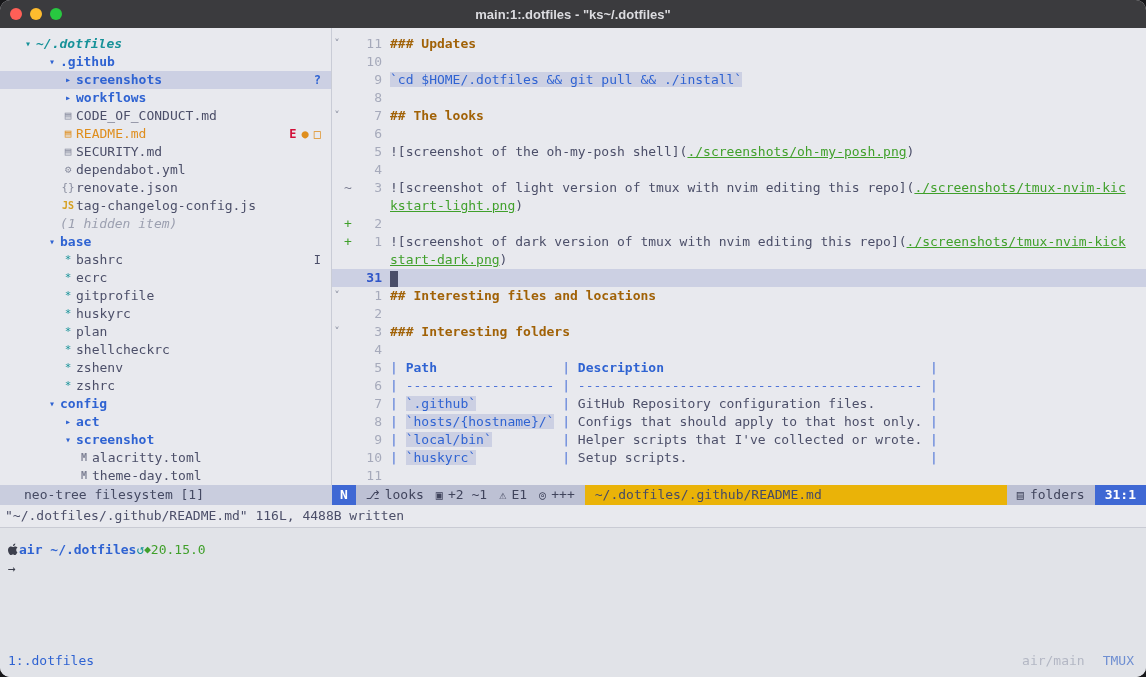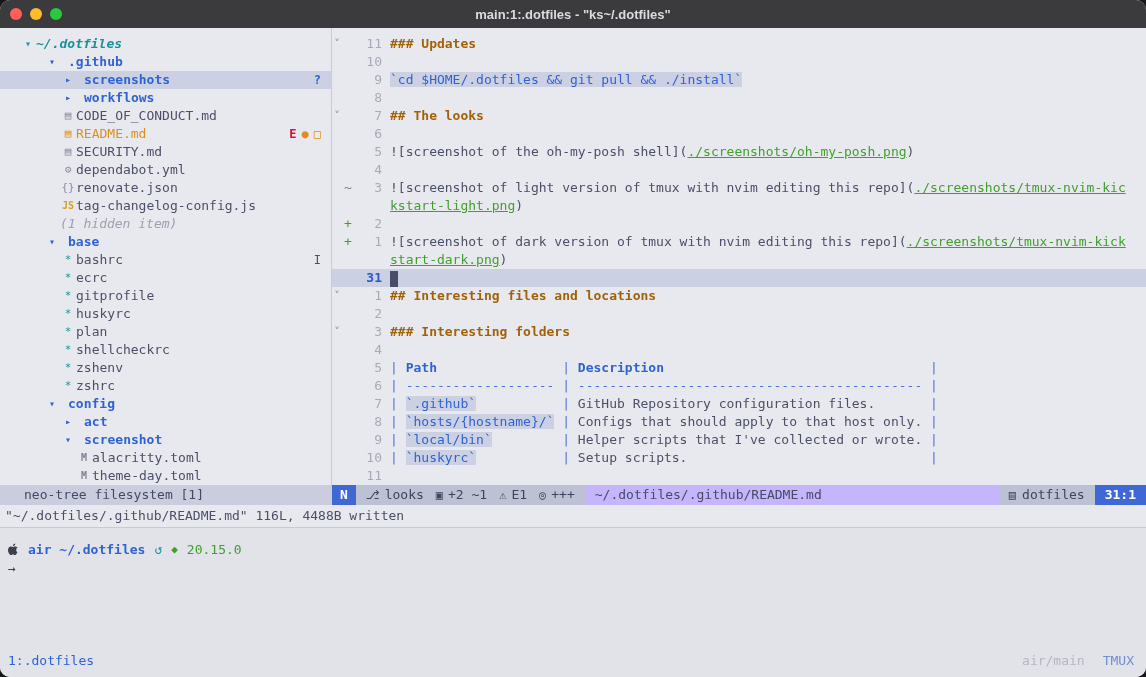--- a/index.html
+++ b/index.html
@@ -22,21 +22,21 @@
   
   .srow{ height:18px; line-height:18px; display:flex; align-items:center; position:relative; white-space:pre; }
   .srow.sel{ background:#ccd0e3; }
   .arrow{ width:16px; flex:none; font-size:10px; color:#8a8ea0; text-align:center; }
   .arrow.blue{ color:#2f63d2; } .arrow.teal{ color:#179299; }
   .ficon{ width:16px; flex:none; text-align:center; font-size:11px; color:#8a8ea0; }
   .ficon.teal{ color:#179299; } .ficon.orange{ color:#df8e1d; }
   .ficon.js{ font-size:10px; font-weight:bold; color:#d5a021; }
   .ficon.dark{ color:#7c7f93; font-size:10px; font-weight:bold; }
   .slabel.root{ color:#179299; font-weight:bold; font-style:italic; }
-  .slabel.dir{ color:#2f63d2; font-weight:bold;margin-left:8px; }
+  .slabel.dir{ color:#2f63d2; font-weight:bold; }
   .slabel.file{ color:#4c4f69; }
   .slabel.file-orange{ color:#df8e1d; }
   .slabel.hidden{ color:#9ca0b0; font-style:italic; }
   .badges{ position:absolute; right:10px; display:flex; gap:5px; }
   .bdg{ font-size:12px; }
   .bdg.blue{ color:#2f63d2; font-weight:bold; }
   .bdg.red{ color:#d20f39; font-weight:bold; }
   .bdg.orange{ color:#df8e1d; }
   .bdg.dark{ color:#4c4f69; }
   
@@ -57,27 +57,27 @@
   .s-b{ color:#2f63d2; font-weight:bold; }
   .s-cursor{ display:inline-block; width:8px; height:16px; background:#4a4e69; vertical-align:middle; }
   
   .statusrow{ display:flex; height:20px; }
   .nt-status{ width:332px; flex:none; background:#c9cdde; line-height:20px; padding-left:24px; color:#454a63; }
   .lualine{ flex:1; display:flex; line-height:20px; overflow:hidden; }
   .ll-mode{ background:#3f68d4; color:#fff; font-weight:bold; padding:0 8px; }
   .ll-b{ background:#bdc1d4; color:#40445c; padding:0 10px; display:flex; align-items:center; gap:5px; }
   .icn{ font-size:12px; }
   .gap{ margin-left:7px; }
-  .ll-c{ flex:1; background:#c4b5fd; color:#474b66; padding:0 10px; overflow:hidden; }
+  .ll-c{ flex:1; background:#eab308; color:#474b66; padding:0 10px; overflow:hidden; }
   .ll-x{ background:#bdc1d4; color:#40445c; padding:0 10px; display:flex; align-items:center; gap:6px; }
   .ll-z{ background:#3f68d4; color:#fff; font-weight:bold; padding:0 10px; }
   .msgline{ height:22px; line-height:22px; padding-left:5px; background:#e8e9ee; color:#4c4f69; }
   
   .shell{ flex:1; background:#e1e3e8; border-top:1px solid #c9cbd4; position:relative; padding:11px 8px 0; }
-  .prow{ display:flex; align-items:center; gap:9px; height:20px; }
+  .prow{ display:flex; align-items:center; gap:0; height:20px; }
   .apple{ display:inline-flex; align-items:center; }
   .ppath{ color:#2f63d2; font-weight:bold; }
   .psync{ color:#179299; }
   .pnode{ color:#40a02b; font-size:11px; }
   .pver{ color:#40a02b; }
   .prow2{ height:20px; line-height:20px; color:#3c3f4c; }
   .tmuxbar{ position:absolute; left:8px; right:12px; bottom:8px; height:18px;
     display:flex; justify-content:space-between; align-items:center; }
   .twin{ color:#2f63d2; }
   .tright{ display:flex; align-items:center; }
@@ -165,21 +165,21 @@
           <span class="icn gap">▣</span>
           <span>+2 ~1</span>
           <span class="icn gap">⚠</span>
           <span>E1</span>
           <span class="icn gap">◎</span>
           <span>+++</span>
         </span>
         <span class="ll-c">~/.dotfiles/.github/README.md</span>
         <span class="ll-x">
           <span class="icn">▤</span>
-          <span>dotfiles</span>
+          <span>folders</span>
         </span>
         <span class="ll-z">31:1</span>
       </div>
     </div>
 
     <div class="msgline">"~/.dotfiles/.github/README.md" 116L, 4488B written</div>
 
     <div class="shell">
       <div class="prow">
         <span class="apple">

